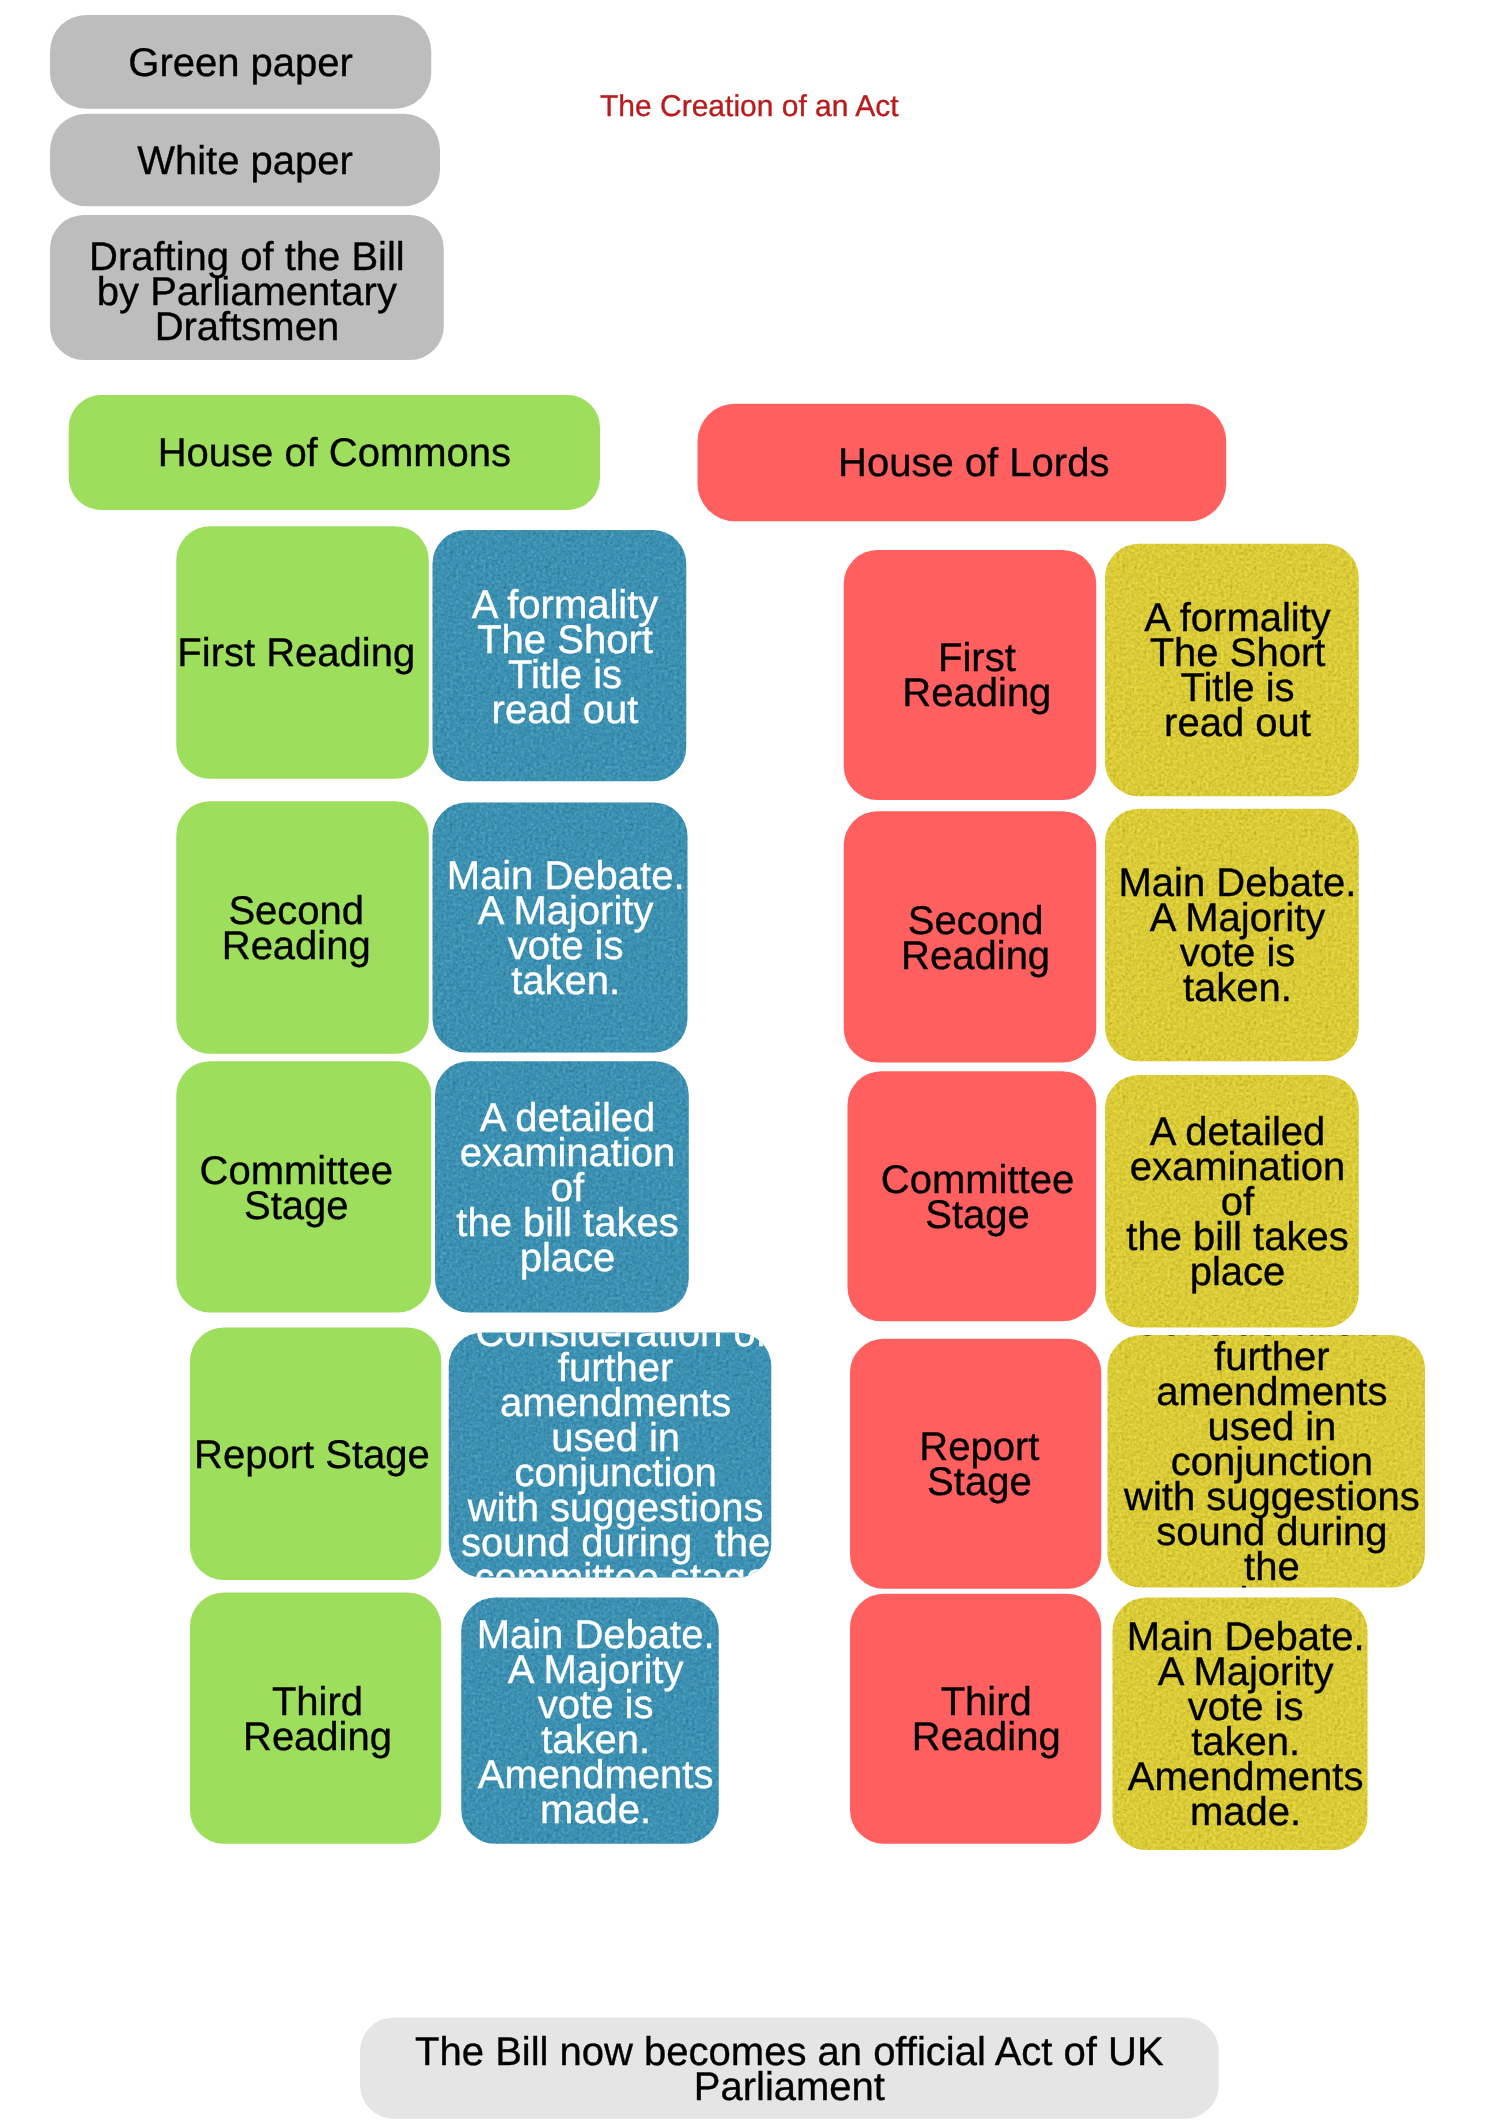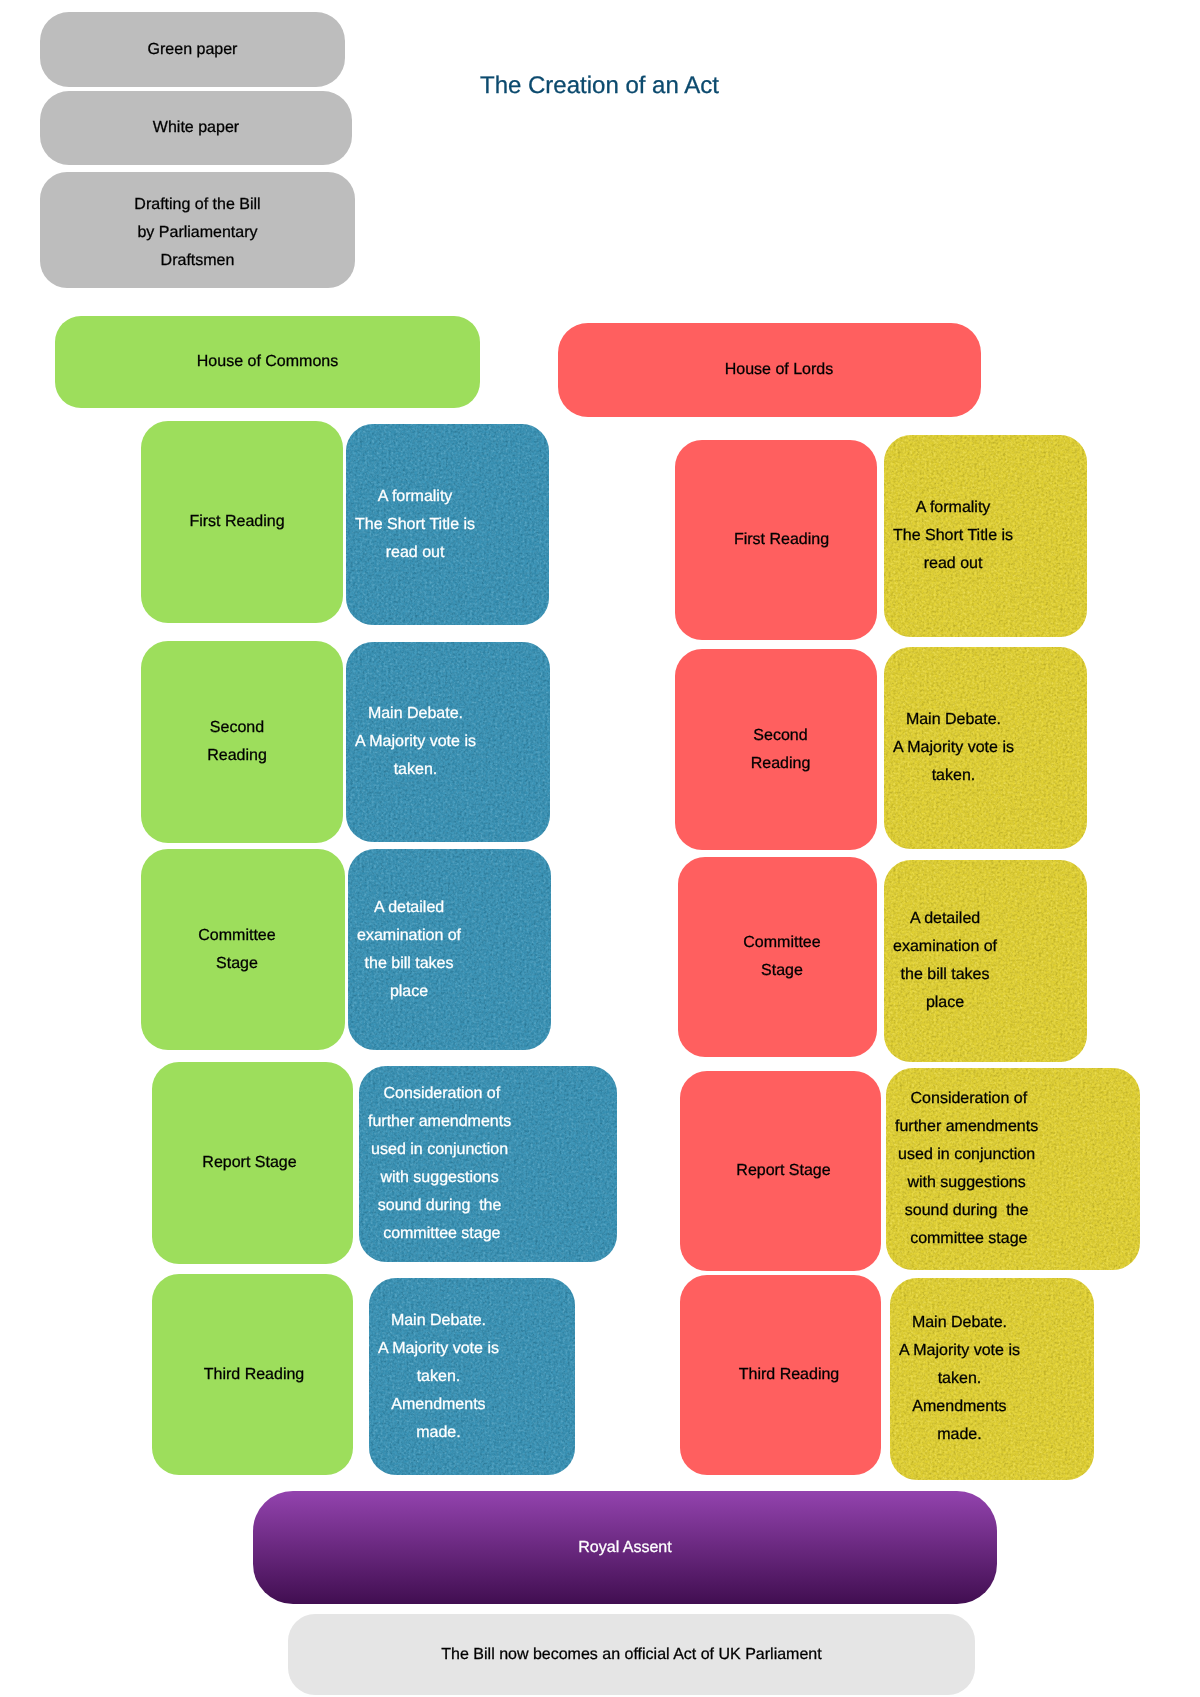--- a/index.html
+++ b/index.html
@@ -3,36 +3,36 @@
 <meta charset="utf-8">
 <title>The Creation of an Act</title>
 <style>
   html,body{margin:0;padding:0;background:#ffffff;}
   body{width:1200px;height:1697px;position:relative;overflow:hidden;
        font-family:"Liberation Sans",sans-serif;
        -webkit-font-smoothing:antialiased;text-rendering:geometricPrecision;}
   .stage{position:absolute;left:0;top:0;width:1200px;height:1697px;}
 
   .box{position:absolute;box-sizing:border-box;display:flex;align-items:center;
-       justify-content:center;text-align:center;font-size:16px;line-height:28px;
+       justify-content:center;text-align:center;font-size:32px;line-height:28px;
        color:#000000;overflow:hidden;}
   .box > span{display:block;white-space:pre-wrap;position:relative;z-index:2;
                transform:translateZ(0);-webkit-text-stroke:0.28px currentColor;}
   .detail{justify-content:flex-start;text-align:center;}
 
   .grey{background:#bdbdbd;}
   .green{background:#9dde5c;}
   .red{background:#ff5f5f;padding-left:19px;}
   .blue{background:#3593b8;color:#ffffff;}
   .yellow{background:#e6d52f;}
 
   .grain{position:absolute;left:0;top:0;right:0;bottom:0;pointer-events:none;
          border-radius:inherit;filter:url(#paper-grain);opacity:.22;z-index:1;}
 
-  .title{position:absolute;font-size:24px;line-height:28px;color:#0c4a6e;white-space:pre;
+  .title{position:absolute;font-size:24px;line-height:28px;color:#b91c1c;white-space:pre;
          transform:translateZ(0);-webkit-text-stroke:0.28px currentColor;}
 </style>
 </head>
 <body style="background: rgb(255, 255, 255);">
 
 <div class="stage">
 
   <svg width="0" height="0" style="position:absolute;left:-9999px;top:0" aria-hidden="true">
     <filter id="paper-grain" x="0" y="0" width="100%" height="100%" color-interpolation-filters="sRGB">
       <feTurbulence type="fractalNoise" baseFrequency="0.42" numOctaves="3" stitchTiles="stitch" seed="7"></feTurbulence>
@@ -175,21 +175,18 @@
   </div>
   <div class="box yellow detail" style="left: 890px; top: 1278px; width: 204px; height: 202px; border-radius: 27px; padding-left: 9px; background: rgb(230, 213, 47); color: rgb(0, 0, 0);">
     <i class="grain"></i>
     <span>Main Debate.
 A Majority vote is
 taken.
 Amendments
 made.</span>
   </div>
 
-  <div class="box" id="royal-assent" style="left: 253px; top: 1491px; width: 744px; height: 113px; border-radius: 40px; color: rgb(255, 255, 255); background: linear-gradient(rgb(147, 67, 174) 0%, rgb(65, 14, 81) 100%);">
-    <span>Royal Assent</span>
-  </div>
 
   <div class="box grey" style="left: 288px; top: 1614px; width: 687px; height: 81px; border-radius: 27px; background: #e5e5e5;">
     <span>The Bill now becomes an official Act of UK Parliament</span>
   </div>
 
 </div>
 
 </body></html>

